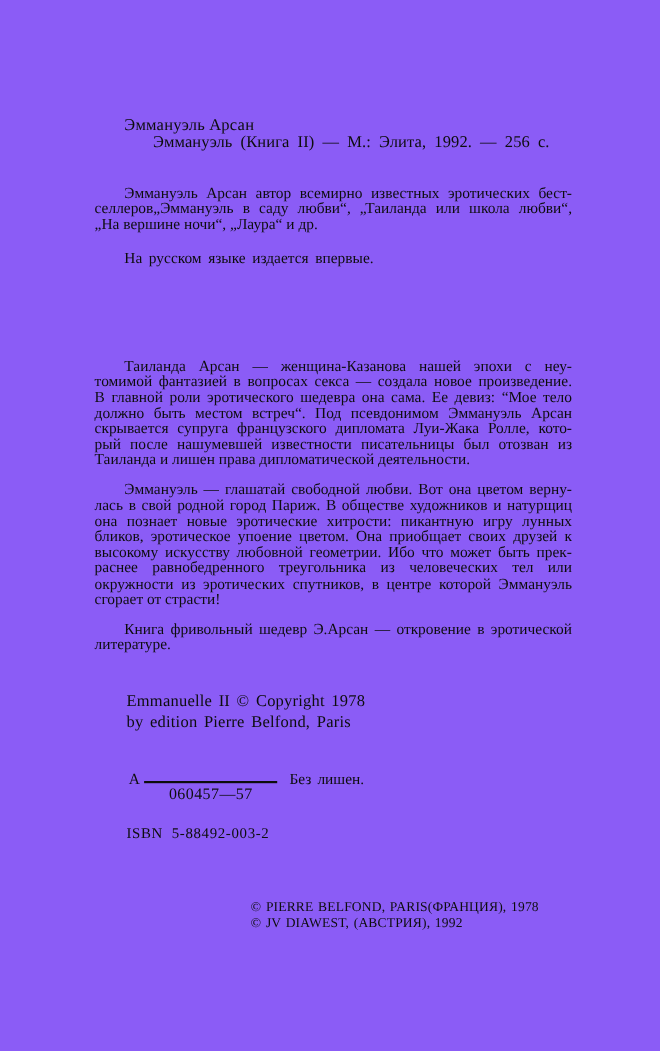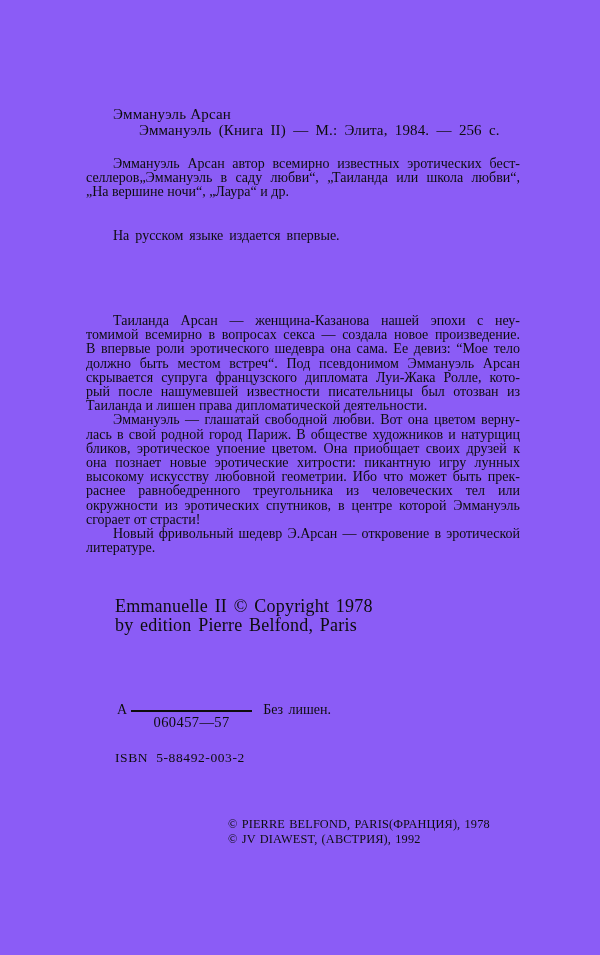--- a/index.html
+++ b/index.html
@@ -20,21 +20,21 @@
   .textcol { left: 86px; width: 434px; }
 
   .jline {
     font-size: 14px;
     line-height: 14.2px;
     text-align: justify;
     text-align-last: justify;
     white-space: normal;
   }
   .jline.pl { text-align-last: left; }   
-  .jline.ind { text-indent: 27px; }      
+  .jline.ind { text-indent: 27px; margin-top: 13px; }      
 
   
   .hdr-author {
     font-size: 15px;
     line-height: 16px;
     text-indent: 27px;
     letter-spacing: 0.2px;
   }
   .hdr-bib {
     font-size: 15px;
@@ -45,24 +45,25 @@
   }
 
   .note-line {
     font-size: 14px;
     line-height: 14.2px;
     text-indent: 27px;
     word-spacing: 2.5px;
   }
 
   .copy-en {
-    font-size: 18px;
+    font-size: 15px;
     line-height: 19.3px;
     word-spacing: 2px;
     letter-spacing: 0.2px;
+    margin-top: 32px;
   }
 
   .classif {
     display: flex;
     align-items: flex-start;
     font-size: 14px;
   }
   .cl-letter { line-height: 14px; }
   .frac { width: 121px; margin-left: 4px; }
   .frac-bar { border-top: 2px solid #0d0d0d; margin-top: 7px; height: 0; }
@@ -88,49 +89,49 @@
     word-spacing: 1px;
   }
 </style>
 </head>
 <body>
 
 <div class="page">
 
   <div class="abs textcol" style="top:106px;">
     <div class="hdr-author">Эммануэль Арсан</div>
-    <div class="hdr-bib">Эммануэль (Книга II) — М.: Элита, 1984. — 256 с.</div>
+    <div class="hdr-bib">Эммануэль (Книга II) — М.: Элита, 1992. — 256 с.</div>
   </div>
 
   <div class="abs textcol" style="top:157px;">
     <div class="jline ind">Эммануэль Арсан автор всемирно известных эротических бест-</div>
     <div class="jline">селлеров„Эммануэль в саду любви“, „Таиланда или школа любви“,</div>
     <div class="jline pl">„На вершине ночи“, „Лаура“ и др.</div>
   </div>
 
   <div class="abs textcol note-line" style="top:229px;">На русском языке издается впервые.</div>
   <style></style>
 
   <div class="abs textcol" style="top:314px;">
     <div class="jline ind">Таиланда Арсан — женщина-Казанова нашей эпохи с неу-</div>
-    <div class="jline">томимой всемирно в вопросах секса — создала новое произведение.</div>
-    <div class="jline">В впервые роли эротического шедевра она сама. Ее девиз: “Мое тело</div>
+    <div class="jline">томимой фантазией в вопросах секса — создала новое произведение.</div>
+    <div class="jline">В главной роли эротического шедевра она сама. Ее девиз: “Мое тело</div>
     <div class="jline">должно быть местом встреч“. Под псевдонимом Эммануэль Арсан</div>
     <div class="jline">скрывается супруга французского дипломата Луи-Жака Ролле, кото-</div>
     <div class="jline">рый после нашумевшей известности писательницы был отозван из</div>
     <div class="jline pl">Таиланда и лишен права дипломатической деятельности.</div>
     <div class="jline ind">Эммануэль — глашатай свободной любви. Вот она цветом верну-</div>
     <div class="jline">лась в свой родной город Париж. В обществе художников и натурщиц</div>
+    <div class="jline">она познает новые эротические хитрости: пикантную игру лунных</div>
     <div class="jline">бликов, эротическое упоение цветом. Она приобщает своих друзей к</div>
-    <div class="jline">она познает новые эротические хитрости: пикантную игру лунных</div>
     <div class="jline">высокому искусству любовной геометрии. Ибо что может быть прек-</div>
     <div class="jline">раснее равнобедренного треугольника из человеческих тел или</div>
     <div class="jline">окружности из эротических спутников, в центре которой Эммануэль</div>
     <div class="jline pl">сгорает от страсти!</div>
-    <div class="jline ind">Новый фривольный шедевр Э.Арсан — откровение в эротической</div>
+    <div class="jline ind">Книга фривольный шедевр Э.Арсан — откровение в эротической</div>
     <div class="jline pl">литературе.</div>
   </div>
 
   <div class="abs copy-en" style="left:115px; top:597px;">
     <div>Emmanuelle II © Copyright 1978</div>
     <div>by edition Pierre Belfond, Paris</div>
   </div>
 
   <div class="abs classif" style="left:117px; top:703px;">
     <div class="cl-letter">А</div>

